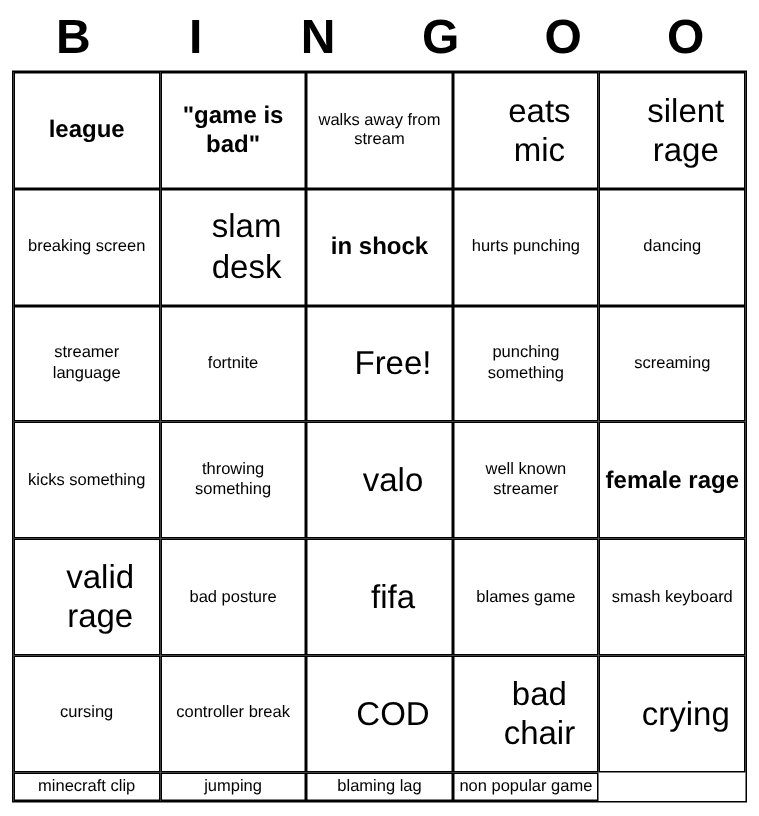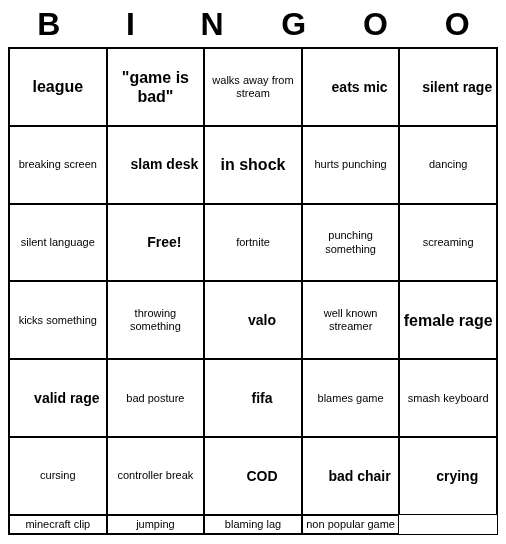--- a/index.html
+++ b/index.html
@@ -39,22 +39,22 @@
       align-items: center;
       justify-content: center;
       text-align: center;
       padding: 2px;
       font-size: 11px;
       line-height: 1.2;
       word-break: break-word;
       hyphens: auto;
     }
     .cell.large {
-      font-size: 14px;
-      font-weight: bold;
+      font-size: 22px;
+      font-weight: normal;
       padding-left: 20px;
     }
     .cell.medium {
       font-size: 16px;
       font-weight: bold;
     }
     .cell.bold {
       font-weight: bold;
     }
   </style>
@@ -73,23 +73,23 @@
 <div class="cell medium bold">league</div>
     <div class="cell medium bold">"game is bad"</div>
     <div class="cell">walks away from stream</div>
     <div class="cell large">eats mic</div>
     <div class="cell large">silent rage</div>
     <div class="cell">breaking screen</div>
     <div class="cell large">slam desk</div>
     <div class="cell medium bold">in shock</div>
     <div class="cell">hurts punching</div>
     <div class="cell">dancing</div>
-    <div class="cell">silent language</div>
+    <div class="cell">streamer language</div>
+    <div class="cell">fortnite</div>
     <div class="cell large">Free!</div>
-    <div class="cell">fortnite</div>
     <div class="cell">punching something</div>
     <div class="cell">screaming</div>
     <div class="cell">kicks something</div>
     <div class="cell">throwing something</div>
     <div class="cell large">valo</div>
     <div class="cell">well known streamer</div>
     <div class="cell medium bold">female rage</div>
     <div class="cell large">valid rage</div>
     <div class="cell">bad posture</div>
     <div class="cell large">fifa</div>

